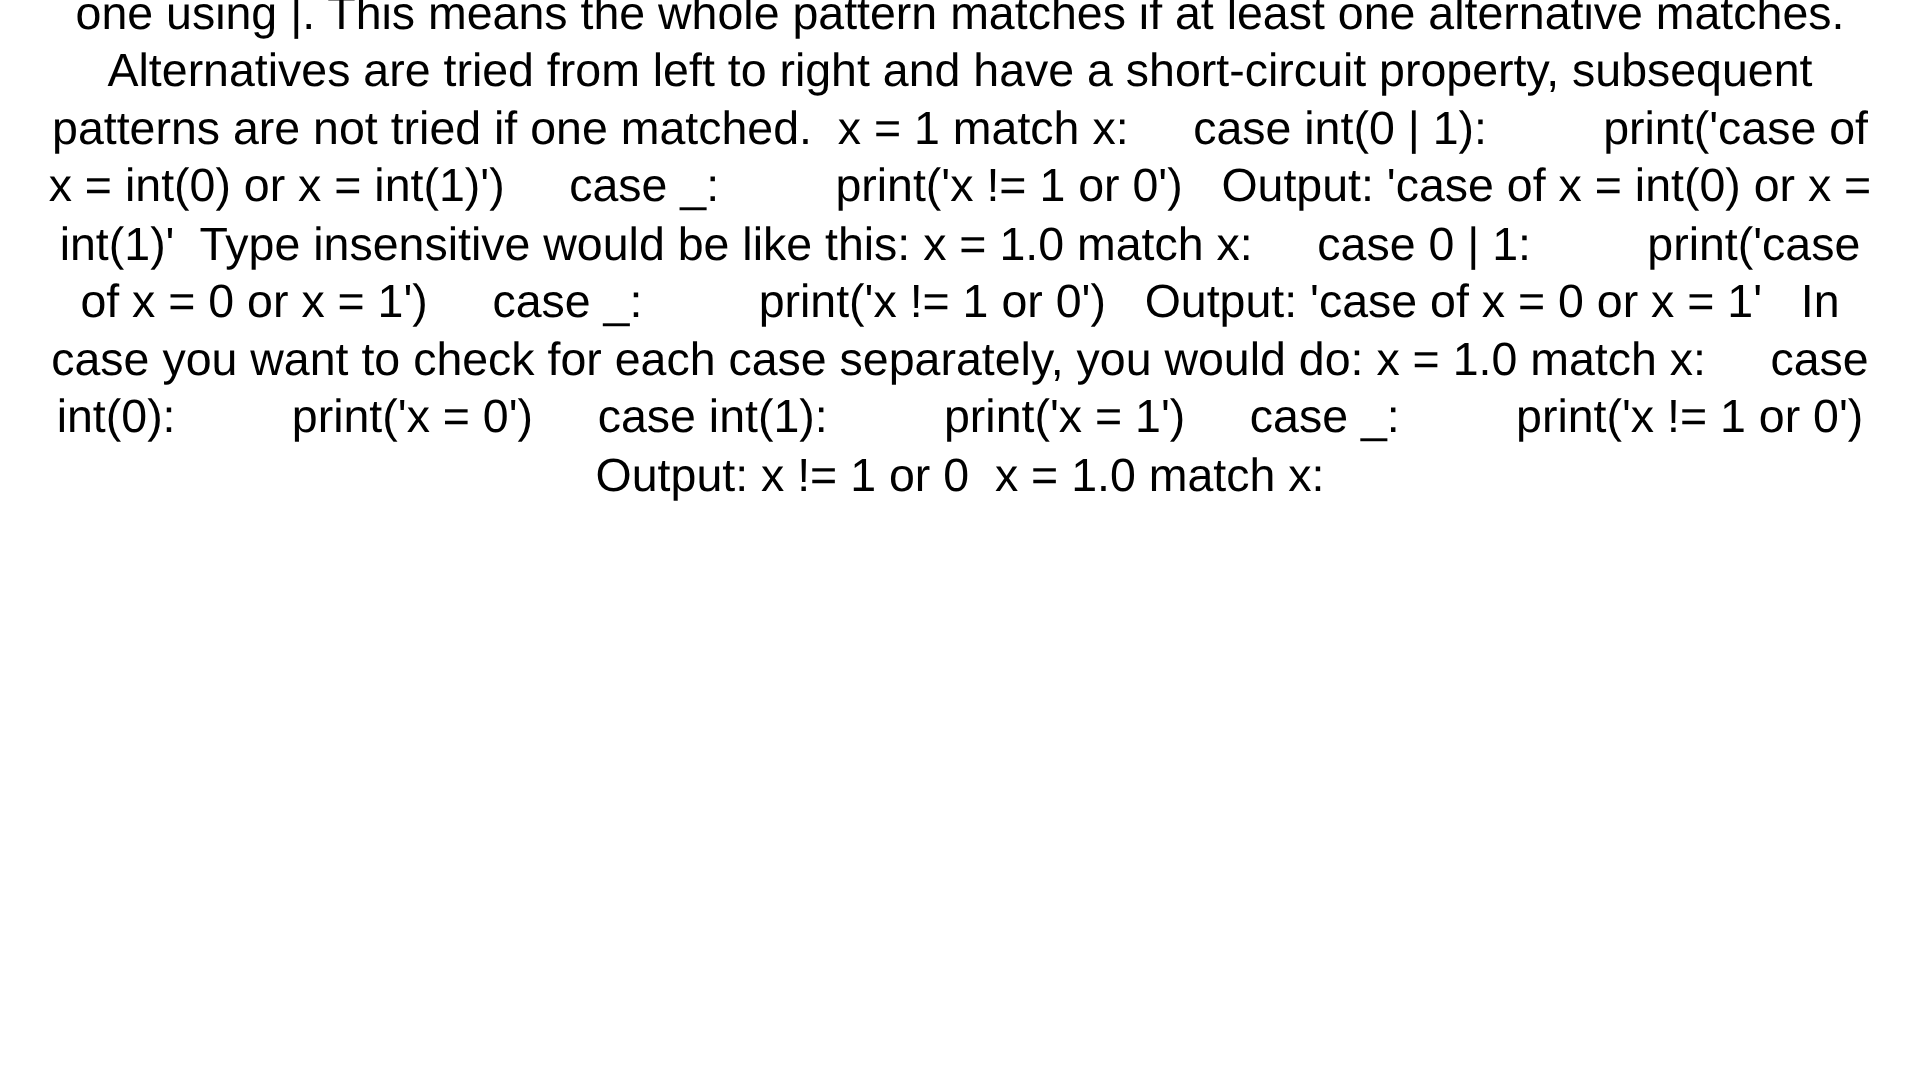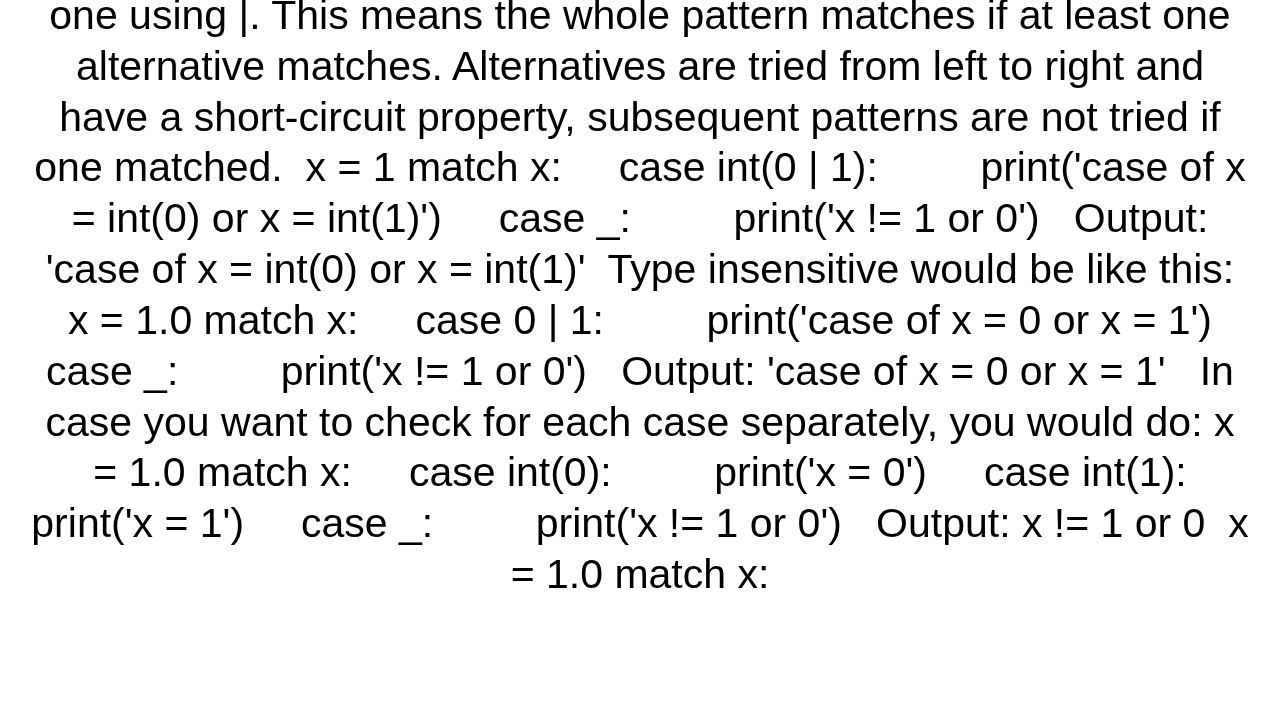--- a/index.html
+++ b/index.html
@@ -10,21 +10,21 @@
     overflow: hidden;
     background: #ffffff;
     font-family: Arial, Helvetica, sans-serif;
   }
   .content {
     width: 1280px;
     height: 720px;
     box-sizing: border-box;
     padding: 0 30px;
     text-align: center;
-    font-size: 41px;
+    font-size: 31px;
     line-height: 1.24;
     color: #000;
     white-space: pre-wrap;
     display: flex;
     align-items: flex-start;
     justify-content: center;
   }
   .text-block {
     margin-top: -10px;
   }

